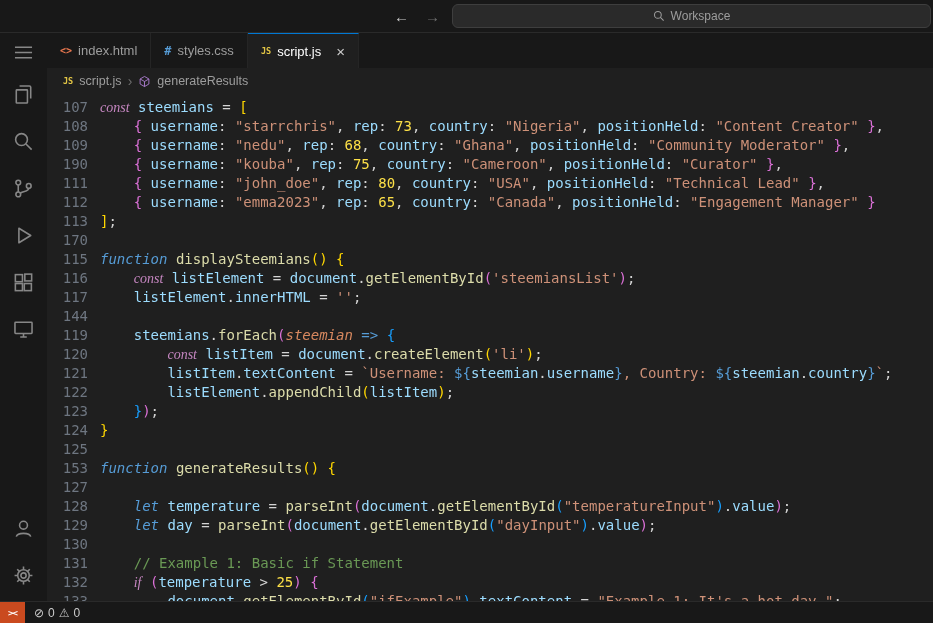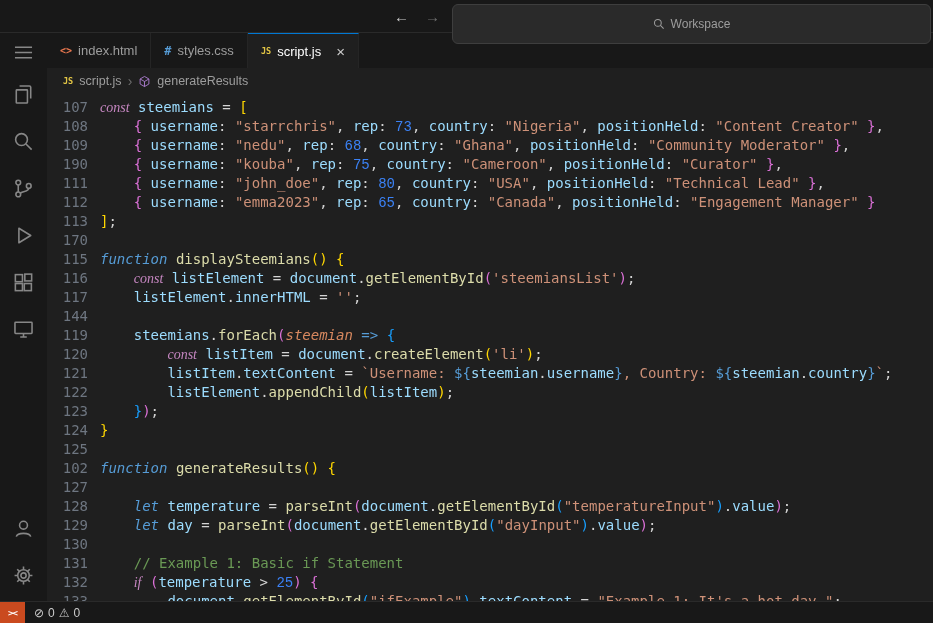--- a/index.html
+++ b/index.html
@@ -4,21 +4,21 @@
 <style>
   html,body{margin:0;padding:0;background:#1f1f1f;}
   body{width:933px;height:623px;overflow:hidden;font-family:"Liberation Sans",sans-serif;-webkit-font-smoothing:antialiased;}
   .window{width:933px;height:623px;display:flex;flex-direction:column;background:#1f1f1f;}
 
   
   .title-bar{flex:0 0 33px;height:33px;background:#181818;border-bottom:1px solid #2a2a2a;box-sizing:border-box;position:relative;}
   .nav-arrows{position:absolute;left:394px;top:0;height:32px;display:flex;align-items:center;gap:16px;}
   .arrow{color:#cccccc;font-size:15px;line-height:1;cursor:default;}
   .arrow.fwd{color:#6e6e6e;}
-  .command-center{position:absolute;left:452px;right:2px;top:4px;height:40px;background:#2a2a2a;border:1px solid #3e3e3e;border-radius:6px;box-sizing:border-box;display:flex;align-items:center;justify-content:center;gap:6px;color:#9d9d9d;font-size:12px;}
+  .command-center{position:absolute;left:452px;right:2px;top:4px;height:24px;background:#2a2a2a;border:1px solid #3e3e3e;border-radius:6px;box-sizing:border-box;display:flex;align-items:center;justify-content:center;gap:6px;color:#9d9d9d;font-size:12px;}
   .cc-search-svg{width:12px;height:12px;stroke:#9d9d9d;stroke-width:1.4;fill:none;}
 
   
   .main-row{flex:1;display:flex;min-height:0;}
   .activity-bar{flex:0 0 47px;width:47px;background:#181818;display:flex;flex-direction:column;align-items:center;}
   .ab-item{width:47px;height:47px;display:flex;align-items:center;justify-content:center;}
   .ab-item.menu{height:38px;}
   .ab-svg{width:21px;height:21px;stroke:#878787;stroke-width:1.2;fill:none;}
   .ab-bottom{margin-top:auto;display:flex;flex-direction:column;align-items:center;margin-bottom:2px;}
 
@@ -44,21 +44,21 @@
   .gutter{flex:0 0 53px;padding-top:4px;text-align:right;color:#6e7681;}
   .gutter .ln{height:19px;padding-right:12px;}
   .code{flex:1;padding-top:4px;white-space:pre;overflow:hidden;color:#d4d4d4;}
   .code .line{height:19px;}
 
   .tk-k1{color:#c586c0;font-style:italic;font-family:Liberation Serif, serif;}
   .tk-k2{color:#569cd6;font-style:italic;}
   .tk-fn{color:#dcdcaa;}
   .tk-v{color:#9cdcfe;}
   .tk-s{color:#ce9178;}
-  .tk-n{color:#3b82f6;font-family:Liberation Mono, monospace;}
+  .tk-n{color:#fde047;}
   .tk-c{color:#6a9955;}
   .tk-p{color:#d4d4d4;}
   .tk-b1{color:#ffd700;}
   .tk-b2{color:#da70d6;}
   .tk-b3{color:#179fff;}
   .tk-pa{color:#d7885f;font-style:italic;}
   .tk-ar{color:#569cd6;}
   .tk-ti{color:#569cd6;}
 
   
@@ -194,21 +194,21 @@
             <div class="ln">116</div>
             <div class="ln">117</div>
             <div class="ln">144</div>
             <div class="ln">119</div>
             <div class="ln">120</div>
             <div class="ln">121</div>
             <div class="ln">122</div>
             <div class="ln">123</div>
             <div class="ln">124</div>
             <div class="ln">125</div>
-            <div class="ln">102</div>
+            <div class="ln">153</div>
             <div class="ln">127</div>
             <div class="ln">128</div>
             <div class="ln">129</div>
             <div class="ln">130</div>
             <div class="ln">131</div>
             <div class="ln">132</div>
             <div class="ln">133</div>
           </div>
         <div class="code" id="code-lines"><div class="line"><span class="tk-k1">const</span><span class="tk-p"> </span><span class="tk-v">steemians</span><span class="tk-p"> = </span><span class="tk-b1">[</span></div><div class="line"><span>    </span><span class="tk-b2">{</span><span class="tk-p"> </span><span class="tk-v">username</span><span class="tk-p">: </span><span class="tk-s">"starrchris"</span><span class="tk-p">, </span><span class="tk-v">rep</span><span class="tk-p">: </span><span class="tk-n">73</span><span class="tk-p">, </span><span class="tk-v">country</span><span class="tk-p">: </span><span class="tk-s">"Nigeria"</span><span class="tk-p">, </span><span class="tk-v">positionHeld</span><span class="tk-p">: </span><span class="tk-s">"Content Creator"</span><span class="tk-p"> </span><span class="tk-b2">}</span><span class="tk-p">,</span></div><div class="line"><span>    </span><span class="tk-b2">{</span><span class="tk-p"> </span><span class="tk-v">username</span><span class="tk-p">: </span><span class="tk-s">"nedu"</span><span class="tk-p">, </span><span class="tk-v">rep</span><span class="tk-p">: </span><span class="tk-n">68</span><span class="tk-p">, </span><span class="tk-v">country</span><span class="tk-p">: </span><span class="tk-s">"Ghana"</span><span class="tk-p">, </span><span class="tk-v">positionHeld</span><span class="tk-p">: </span><span class="tk-s">"Community Moderator"</span><span class="tk-p"> </span><span class="tk-b2">}</span><span class="tk-p">,</span></div><div class="line"><span>    </span><span class="tk-b2">{</span><span class="tk-p"> </span><span class="tk-v">username</span><span class="tk-p">: </span><span class="tk-s">"kouba"</span><span class="tk-p">, </span><span class="tk-v">rep</span><span class="tk-p">: </span><span class="tk-n">75</span><span class="tk-p">, </span><span class="tk-v">country</span><span class="tk-p">: </span><span class="tk-s">"Cameroon"</span><span class="tk-p">, </span><span class="tk-v">positionHeld</span><span class="tk-p">: </span><span class="tk-s">"Curator"</span><span class="tk-p"> </span><span class="tk-b2">}</span><span class="tk-p">,</span></div><div class="line"><span>    </span><span class="tk-b2">{</span><span class="tk-p"> </span><span class="tk-v">username</span><span class="tk-p">: </span><span class="tk-s">"john_doe"</span><span class="tk-p">, </span><span class="tk-v">rep</span><span class="tk-p">: </span><span class="tk-n">80</span><span class="tk-p">, </span><span class="tk-v">country</span><span class="tk-p">: </span><span class="tk-s">"USA"</span><span class="tk-p">, </span><span class="tk-v">positionHeld</span><span class="tk-p">: </span><span class="tk-s">"Technical Lead"</span><span class="tk-p"> </span><span class="tk-b2">}</span><span class="tk-p">,</span></div><div class="line"><span>    </span><span class="tk-b2">{</span><span class="tk-p"> </span><span class="tk-v">username</span><span class="tk-p">: </span><span class="tk-s">"emma2023"</span><span class="tk-p">, </span><span class="tk-v">rep</span><span class="tk-p">: </span><span class="tk-n">65</span><span class="tk-p">, </span><span class="tk-v">country</span><span class="tk-p">: </span><span class="tk-s">"Canada"</span><span class="tk-p">, </span><span class="tk-v">positionHeld</span><span class="tk-p">: </span><span class="tk-s">"Engagement Manager"</span><span class="tk-p"> </span><span class="tk-b2">}</span></div><div class="line"><span class="tk-b1">]</span><span class="tk-p">;</span></div><div class="line"></div><div class="line"><span class="tk-k2">function</span><span class="tk-p"> </span><span class="tk-fn">displaySteemians</span><span class="tk-b1">()</span><span class="tk-p"> </span><span class="tk-b1">{</span></div><div class="line"><span>    </span><span class="tk-k1">const</span><span class="tk-p"> </span><span class="tk-v">listElement</span><span class="tk-p"> = </span><span class="tk-v">document</span><span class="tk-p">.</span><span class="tk-fn">getElementById</span><span class="tk-b2">(</span><span class="tk-s">'steemiansList'</span><span class="tk-b2">)</span><span class="tk-p">;</span></div><div class="line"><span>    </span><span class="tk-v">listElement</span><span class="tk-p">.</span><span class="tk-v">innerHTML</span><span class="tk-p"> = </span><span class="tk-s">''</span><span class="tk-p">;</span></div><div class="line"></div><div class="line"><span>    </span><span class="tk-v">steemians</span><span class="tk-p">.</span><span class="tk-fn">forEach</span><span class="tk-b2">(</span><span class="tk-pa">steemian</span><span class="tk-p"> </span><span class="tk-ar">=&gt;</span><span class="tk-p"> </span><span class="tk-b3">{</span></div><div class="line"><span>        </span><span class="tk-k1">const</span><span class="tk-p"> </span><span class="tk-v">listItem</span><span class="tk-p"> = </span><span class="tk-v">document</span><span class="tk-p">.</span><span class="tk-fn">createElement</span><span class="tk-b1">(</span><span class="tk-s">'li'</span><span class="tk-b1">)</span><span class="tk-p">;</span></div><div class="line"><span>        </span><span class="tk-v">listItem</span><span class="tk-p">.</span><span class="tk-v">textContent</span><span class="tk-p"> = </span><span class="tk-s">`Username: </span><span class="tk-ti">${</span><span class="tk-v">steemian</span><span class="tk-p">.</span><span class="tk-v">username</span><span class="tk-ti">}</span><span class="tk-s">, Country: </span><span class="tk-ti">${</span><span class="tk-v">steemian</span><span class="tk-p">.</span><span class="tk-v">country</span><span class="tk-ti">}</span><span class="tk-s">`</span><span class="tk-p">;</span></div><div class="line"><span>        </span><span class="tk-v">listElement</span><span class="tk-p">.</span><span class="tk-fn">appendChild</span><span class="tk-b1">(</span><span class="tk-v">listItem</span><span class="tk-b1">)</span><span class="tk-p">;</span></div><div class="line"><span>    </span><span class="tk-b3">}</span><span class="tk-b2">)</span><span class="tk-p">;</span></div><div class="line"><span class="tk-b1">}</span></div><div class="line"></div><div class="line"><span class="tk-k2">function</span><span class="tk-p"> </span><span class="tk-fn">generateResults</span><span class="tk-b1">()</span><span class="tk-p"> </span><span class="tk-b1">{</span></div><div class="line"></div><div class="line"><span>    </span><span class="tk-k2">let</span><span class="tk-p"> </span><span class="tk-v">temperature</span><span class="tk-p"> = </span><span class="tk-fn">parseInt</span><span class="tk-b2">(</span><span class="tk-v">document</span><span class="tk-p">.</span><span class="tk-fn">getElementById</span><span class="tk-b3">(</span><span class="tk-s">"temperatureInput"</span><span class="tk-b3">)</span><span class="tk-p">.</span><span class="tk-v">value</span><span class="tk-b2">)</span><span class="tk-p">;</span></div><div class="line"><span>    </span><span class="tk-k2">let</span><span class="tk-p"> </span><span class="tk-v">day</span><span class="tk-p"> = </span><span class="tk-fn">parseInt</span><span class="tk-b2">(</span><span class="tk-v">document</span><span class="tk-p">.</span><span class="tk-fn">getElementById</span><span class="tk-b3">(</span><span class="tk-s">"dayInput"</span><span class="tk-b3">)</span><span class="tk-p">.</span><span class="tk-v">value</span><span class="tk-b2">)</span><span class="tk-p">;</span></div><div class="line"></div><div class="line"><span>    </span><span class="tk-c">// Example 1: Basic if Statement</span></div><div class="line"><span>    </span><span class="tk-k1">if</span><span class="tk-p"> </span><span class="tk-b2">(</span><span class="tk-v">temperature</span><span class="tk-p"> &gt; </span><span class="tk-n">25</span><span class="tk-b2">)</span><span class="tk-p"> </span><span class="tk-b2">{</span></div><div class="line"><span>        </span><span class="tk-v">document</span><span class="tk-p">.</span><span class="tk-fn">getElementById</span><span class="tk-b3">(</span><span class="tk-s">"ifExample"</span><span class="tk-b3">)</span><span class="tk-p">.</span><span class="tk-v">textContent</span><span class="tk-p"> = </span><span class="tk-s">"Example 1: It's a hot day."</span><span class="tk-p">;</span></div></div>
       </div>

